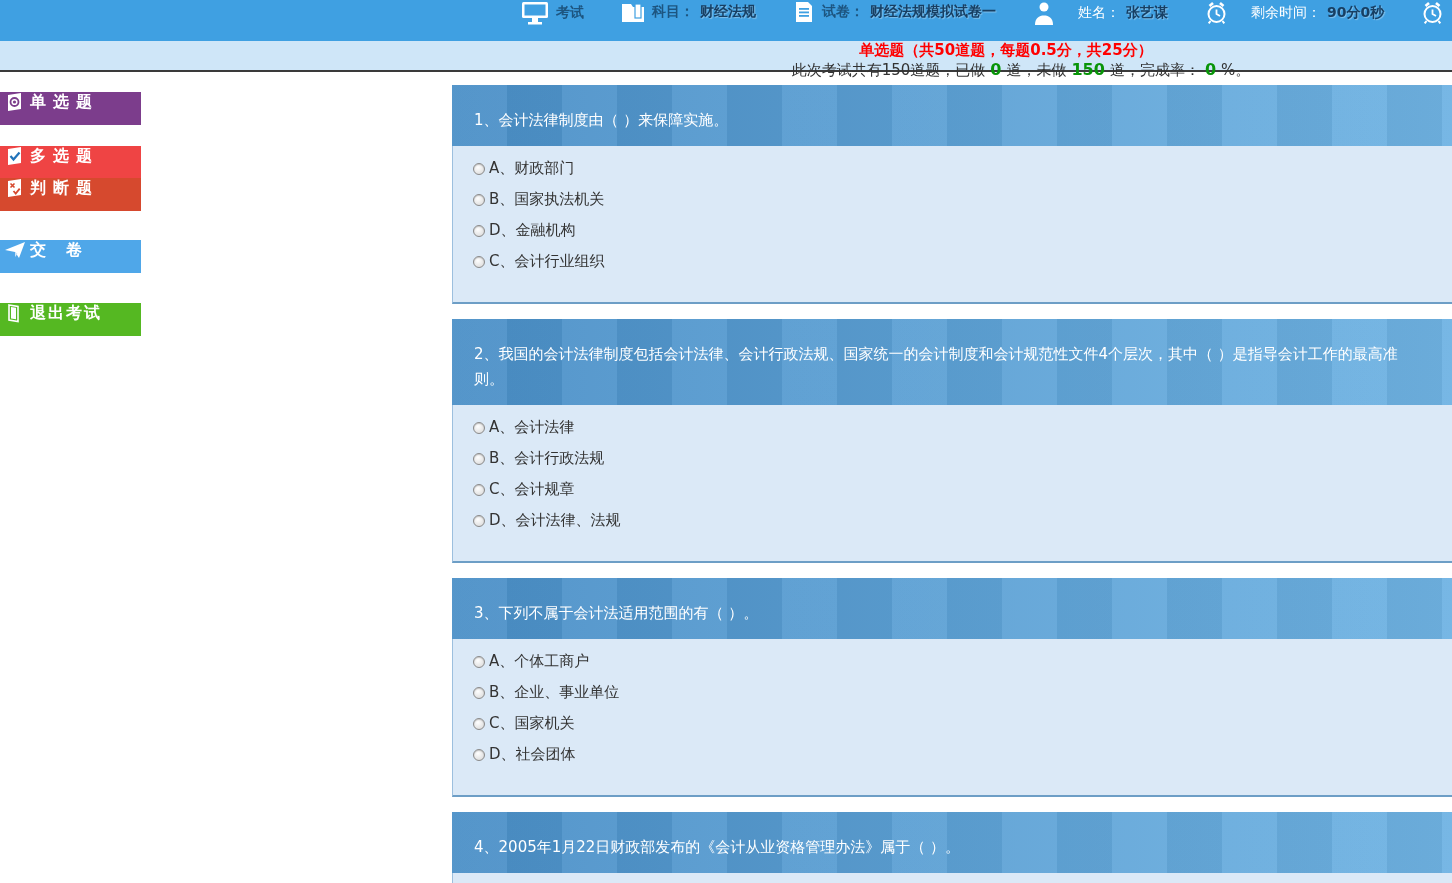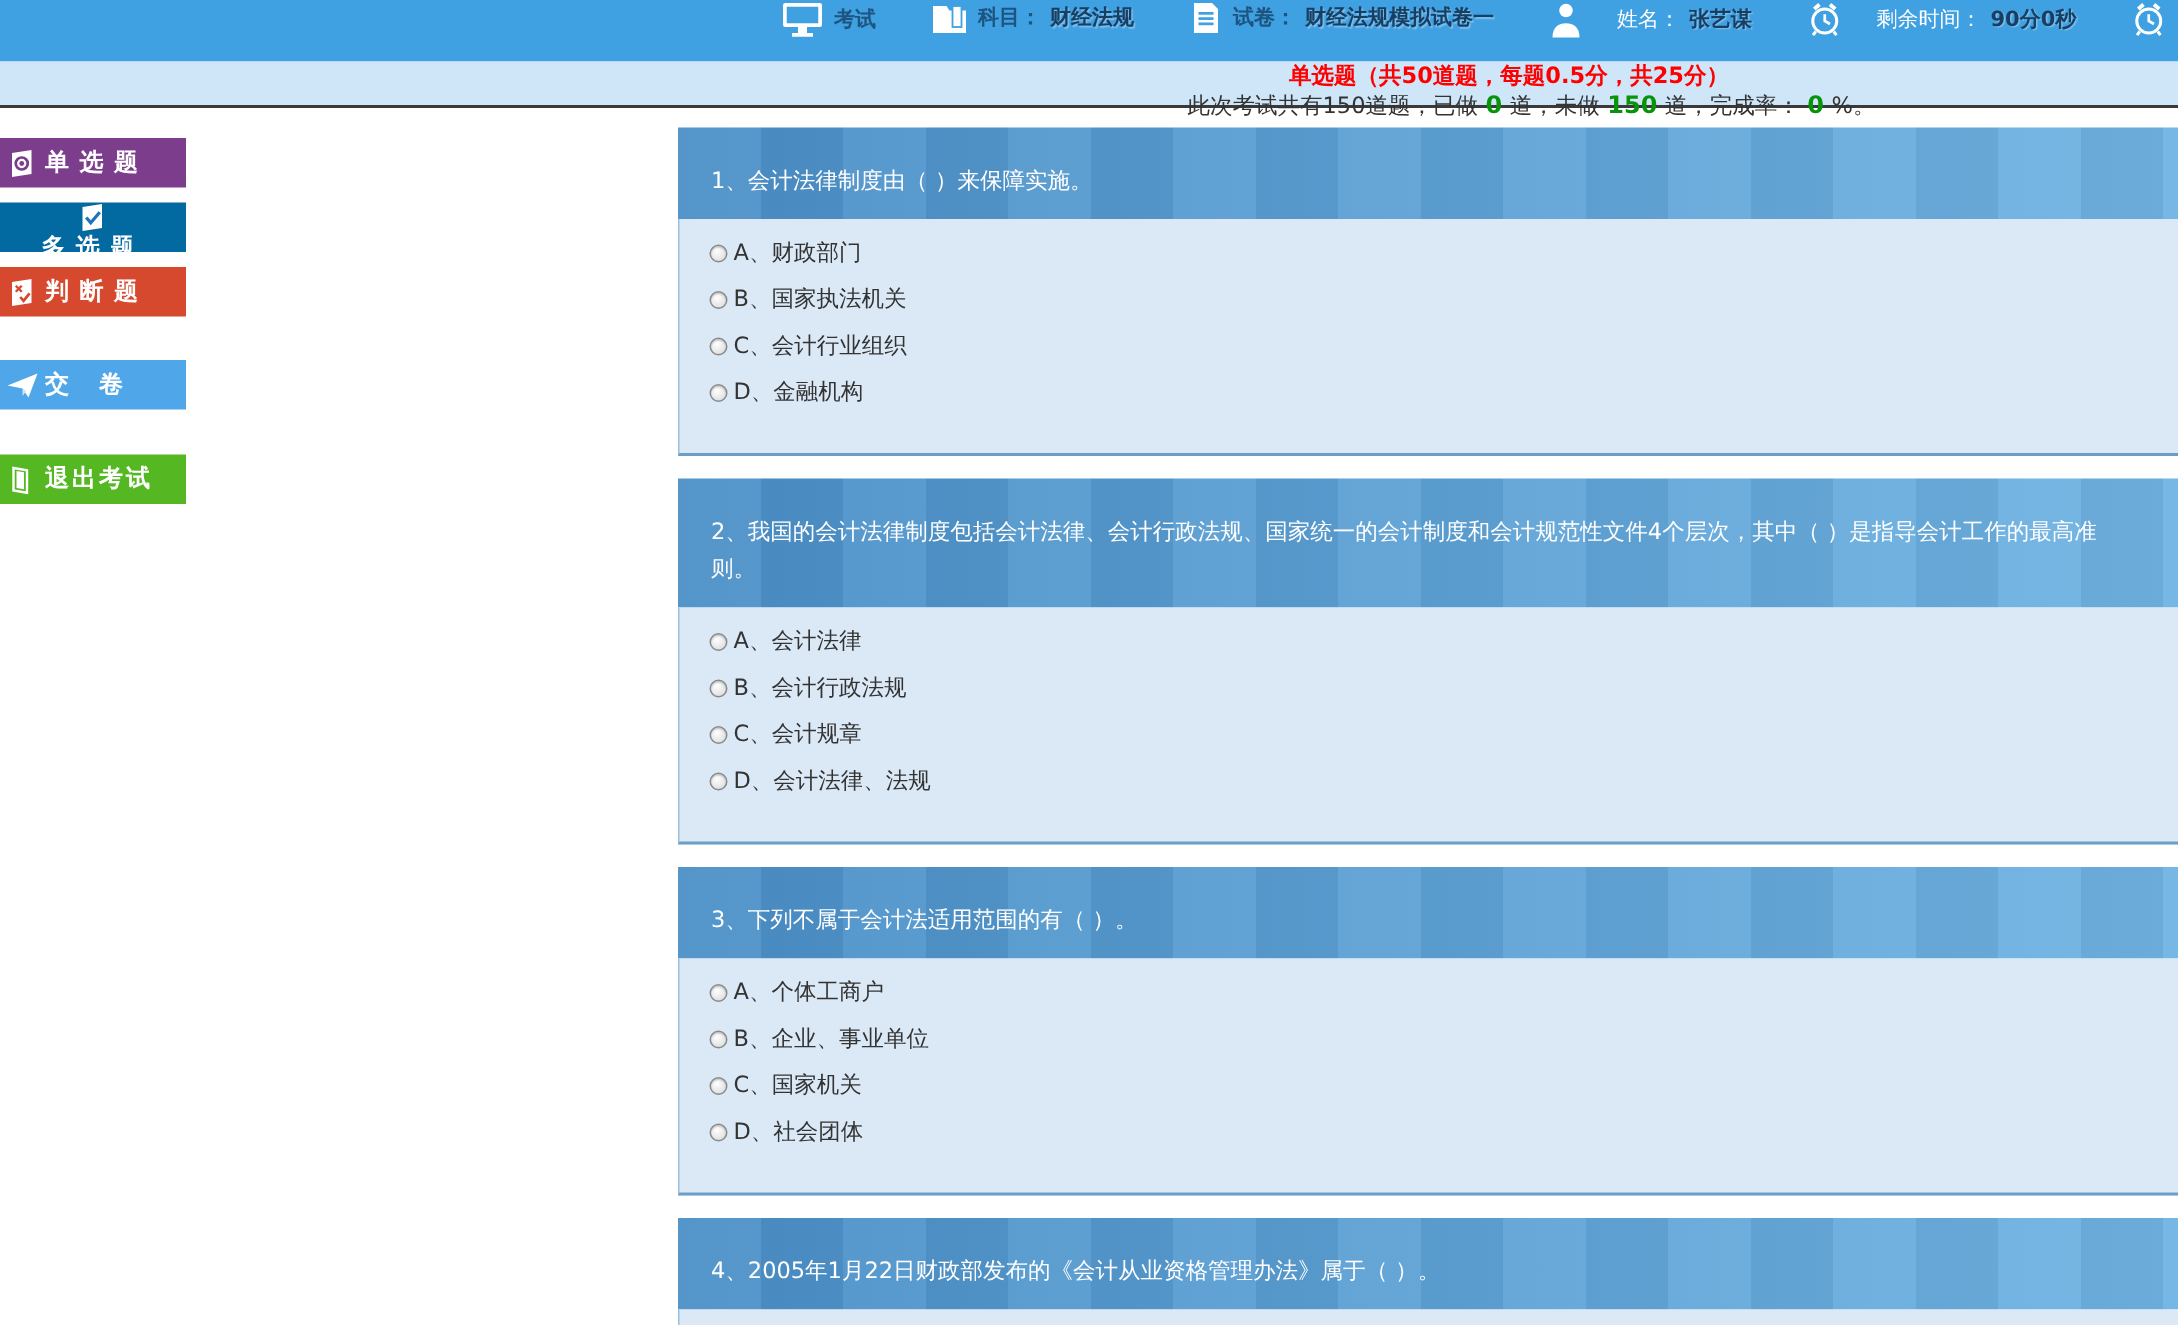--- a/index.html
+++ b/index.html
@@ -16,25 +16,25 @@
   .nav-icon { flex:none; display:block; }
 
   
   .infobar { height:31px; background:#cfe6f8; border-bottom:2px solid #3a3a3a;
     display:flex; align-items:center; padding-left:590px; white-space:nowrap; font-size:15px;flex-direction:column; }
   .section-summary { color:#ff0000; font-weight:bold; margin-right:30px; }
   .stats { color:#333; }
   .stats .num { color:#089408; font-weight:bold; margin:0 5px; font-size:16px; }
 
   
-  .side-btn { position:absolute; left:0; width:124px; height:33px; display:flex;
-    align-items:center; color:#fff; font-weight:bold; font-size:16px; cursor:pointer; }
+  .side-btn { position:absolute; left:0; width:141px; height:33px; display:flex;
+    color:#fff; font-weight:bold; font-size:16px; cursor:pointer; }
   .side-btn .ibox { width:30px; display:flex; justify-content:center; flex:none; }
   #btn-single { top:92px;  background:#7c3d8c; }
-  #btn-multi  { top:135px; background:#0369a1;flex-direction:column; }
+  #btn-multi  { top:146px; background:#ef4444; }
   #btn-judge  { top:178px; background:#d6492e; }
   #btn-submit { top:240px; background:#4fa7e9; }
   #btn-exit   { top:303px; background:#55b822; }
   .sp3 { letter-spacing:7px; }
   .sp2 { letter-spacing:20px; }
   .sp1 { letter-spacing:2px; }
 
   
   .main { position:absolute; left:452px; top:85px; width:1000px; }
   .qcard { margin-bottom:15px; }
@@ -184,26 +184,26 @@
       <div class="opt">
         <span class="radio"></span>
         <span>A、财政部门</span>
       </div>
       <div class="opt">
         <span class="radio"></span>
         <span>B、国家执法机关</span>
       </div>
       <div class="opt">
         <span class="radio"></span>
+        <span>D、金融机构</span>
+      </div>
+      <div class="opt">
+        <span class="radio"></span>
         <span>C、会计行业组织</span>
       </div>
-      <div class="opt">
-        <span class="radio"></span>
-        <span>D、金融机构</span>
-      </div>
     </div>
   </div>
 
   <div class="qcard">
     <div class="qheader">2、我国的会计法律制度包括会计法律、会计行政法规、国家统一的会计制度和会计规范性文件4个层次，其中（ ）是指导会计工作的最高准则。</div>
     <div class="qbody">
       <div class="opt">
         <span class="radio"></span>
         <span>A、会计法律</span>
       </div>

